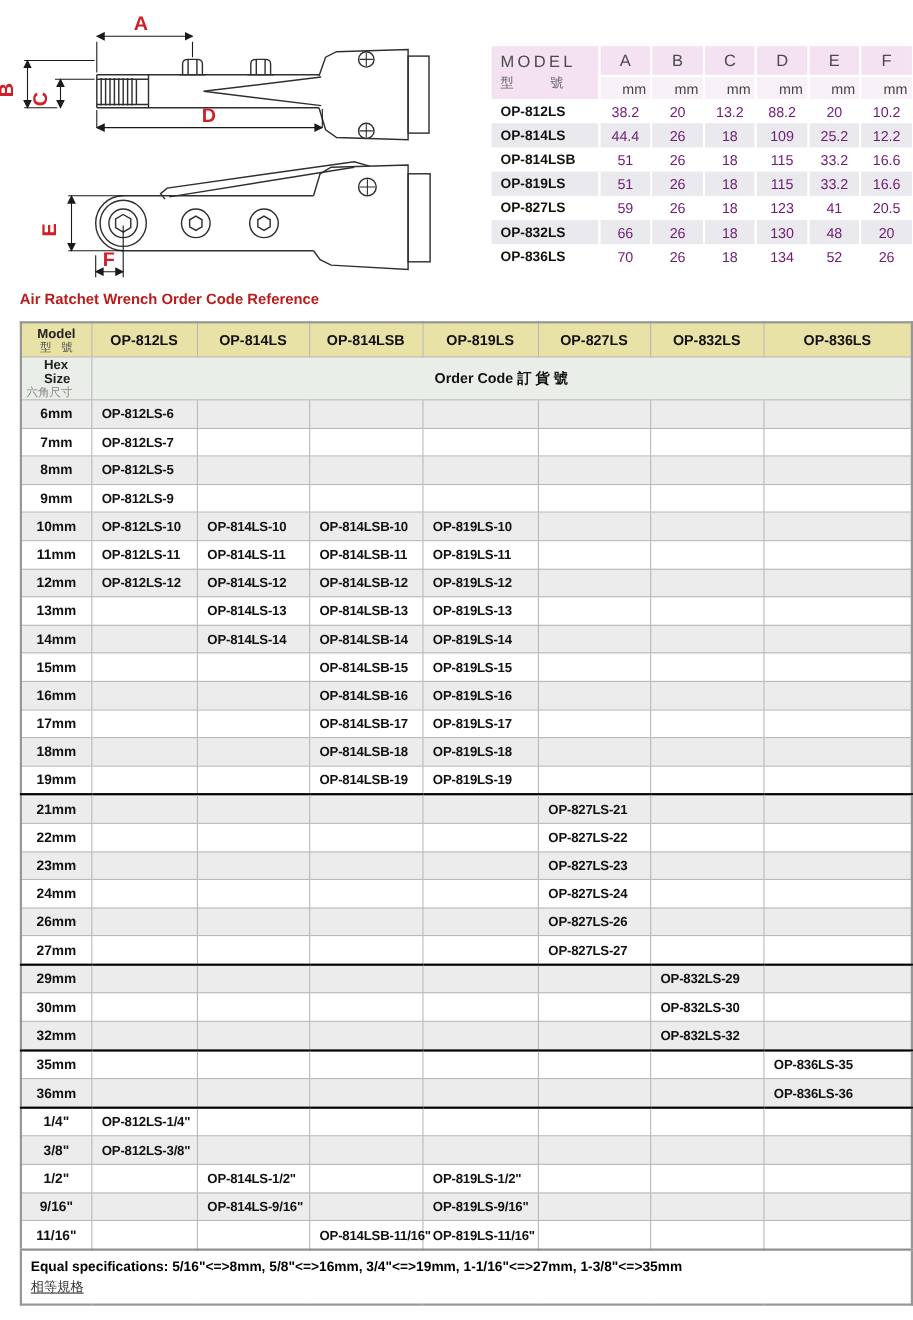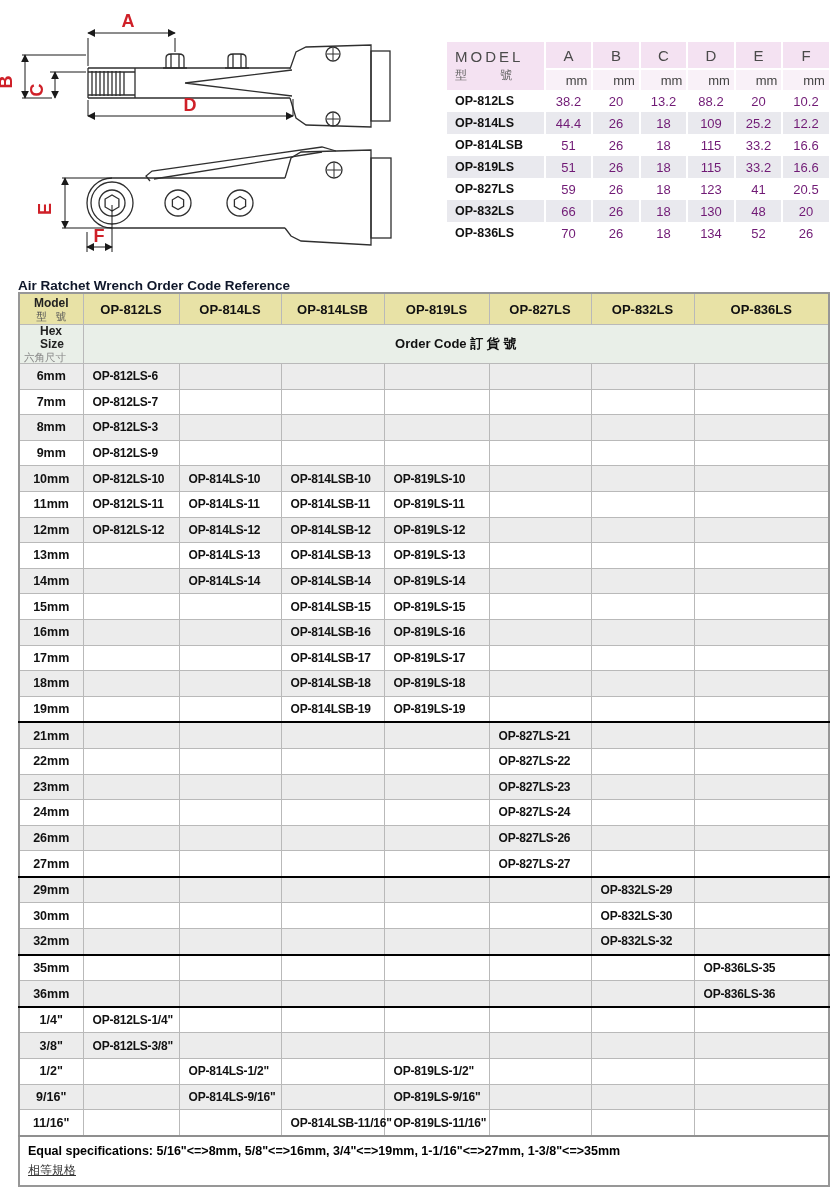--- a/index.html
+++ b/index.html
@@ -34,21 +34,21 @@
   .spec tbody td{
     height:22px;text-align:center;font-size:13px;color:#701a75;border-left:2px solid #fff;
   }
   .spec tbody td.model{
     font-weight:bold;font-size:12.5px;text-align:left;padding-left:8px;color:#111;border-left:none;
   }
   .spec tbody tr:nth-child(even){background:#e9e9ee;}
 
   
   .order-title{
-    position:absolute;left:18px;top:278px;font-size:13.5px;font-weight:bold;color:#0f172a;
+    position:absolute;left:18px;top:264px;font-size:13.5px;font-weight:bold;color:#b91c1c;
   }
   .order-tbl{
     position:absolute;left:18px;top:292px;width:810px;
     border-collapse:collapse;table-layout:fixed;
     border:2px solid #979797;
   }
   .order-tbl th,.order-tbl td{border:1px solid #b9b9b9;padding:0;vertical-align:middle;}
   .order-tbl thead th{background:#e8e2a6;height:30px;}
   .order-tbl thead .model-th{text-align:center;}
   .order-tbl thead .model-th .en{font-size:12px;font-weight:bold;color:#222;line-height:13px;}
@@ -301,21 +301,21 @@
           <td class="code">OP-812LS-7</td>
           <td class="code"></td>
           <td class="code"></td>
           <td class="code"></td>
           <td class="code"></td>
           <td class="code"></td>
           <td class="code"></td>
         </tr>
         <tr>
           <td class="size">8mm</td>
-          <td class="code">OP-812LS-3</td>
+          <td class="code">OP-812LS-5</td>
           <td class="code"></td>
           <td class="code"></td>
           <td class="code"></td>
           <td class="code"></td>
           <td class="code"></td>
           <td class="code"></td>
         </tr>
         <tr>
           <td class="size">9mm</td>
           <td class="code">OP-812LS-9</td>

